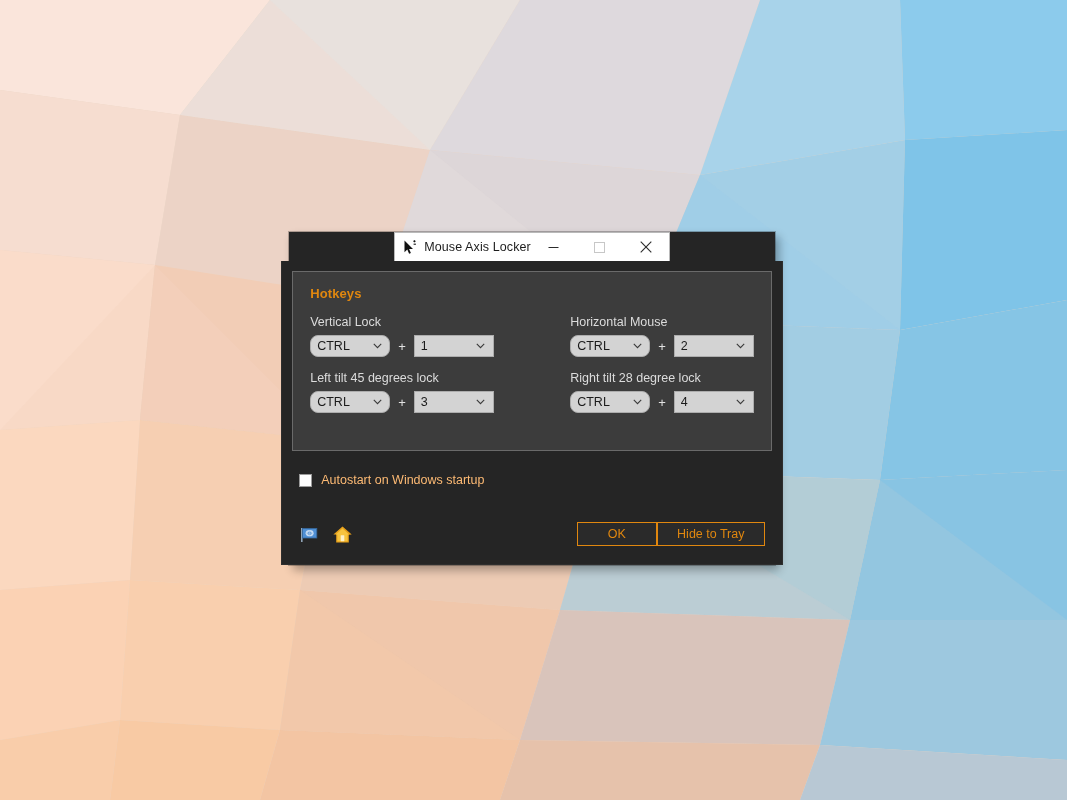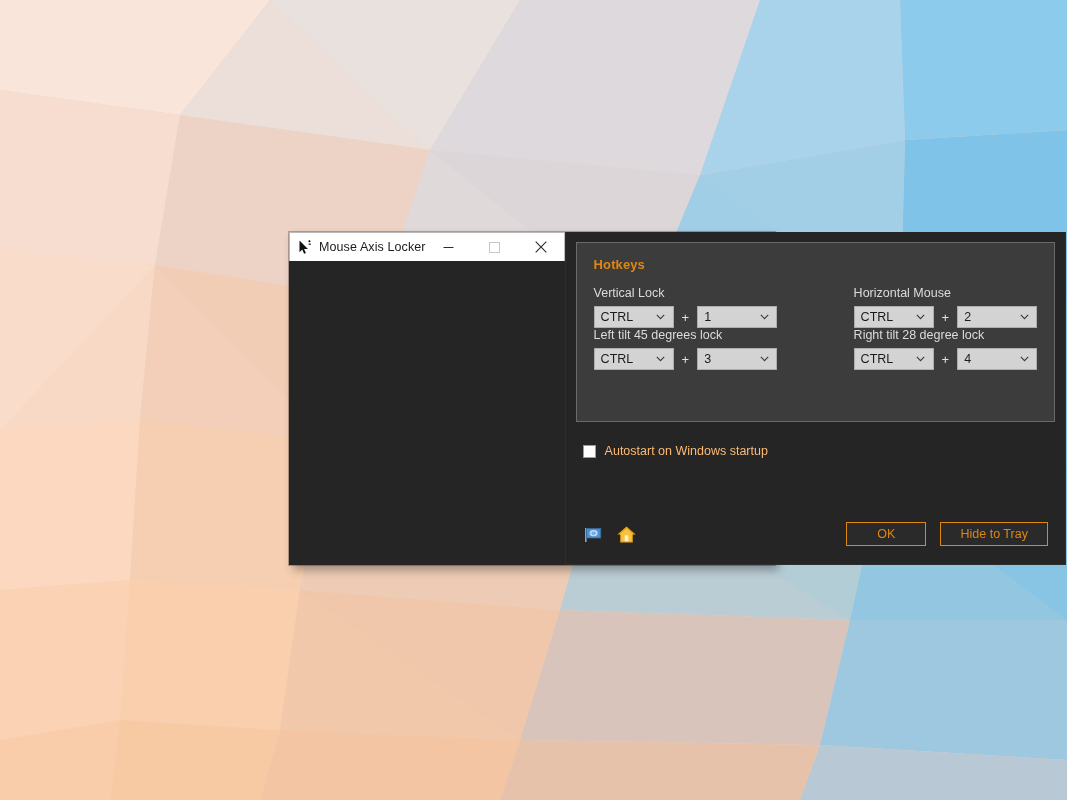--- a/index.html
+++ b/index.html
@@ -25,21 +25,22 @@
   }
 
   
   #app-window {
     position: absolute;
     left: 289px; top: 232px;
     width: 486px; height: 333px;
     background: #252525;
     box-shadow: 4px 5px 9px rgba(0,0,0,0.32), 0 0 0 1px rgba(0,0,0,0.25);
     display: flex;
-    flex-direction: row;
+    flex-direction: column;
+    align-items: center;
   }
 
   
   #title-bar {
     height: 29px;
     background: #ffffff;
     border: 1px solid #b9b9b9;
     border-bottom: none;
     display: flex;
     align-items: center;
@@ -94,20 +95,21 @@
   .group-title {
     color: #e0870f;
     font-size: 13px;
     font-weight: bold;
     margin: 0 0 14px 0;
     letter-spacing: 0.1px;
   }
   .hk-grid {
     display: grid;
     grid-template-columns: 260px 1fr;
+    row-gap: 14px;
   }
   .hk-cell { }
   .hk-label {
     color: #dcdcdc;
     font-size: 12.5px;
     margin-bottom: 6px;
     white-space: nowrap;
   }
   .hk-row {
     display: flex;
@@ -124,21 +126,21 @@
   .combo {
     background: #d3d3d3;
     border: 1px solid #adadad;
     height: 22px;
     display: flex;
     align-items: center;
     cursor: default;
     position: relative;
     padding-left: 6px;
   }
-  .combo.w-modifier { width: 80px; }
+  .combo.w-modifier { width: 80px; border-radius: 8px; }
   .combo.w-key { width: 80px; }
   .combo-value {
     font-size: 12.5px;
     color: #1b1b1b;
     flex: 1 1 auto;
     white-space: nowrap;
     overflow: hidden;
   }
   .combo-arrow {
     width: 18px;
@@ -181,21 +183,20 @@
     margin-top: auto;
     display: flex;
     align-items: center;
     padding-bottom: 18px;
   }
   .bottom-icons { display: flex; align-items: center; gap: 12px; }
   .bottom-icon { width: 21px; height: 21px; cursor: default; display: block; }
   .bottom-buttons {
     margin-left: auto;
     display: flex;
-    gap: 14px;
   }
   .flat-btn {
     background: #2a2a2a;
     border: 1px solid #e0870f;
     color: #e0870f;
     font-size: 12.5px;
     font-family: "Liberation Sans", sans-serif;
     height: 24px;
     min-width: 80px;
     padding: 0 12px;

